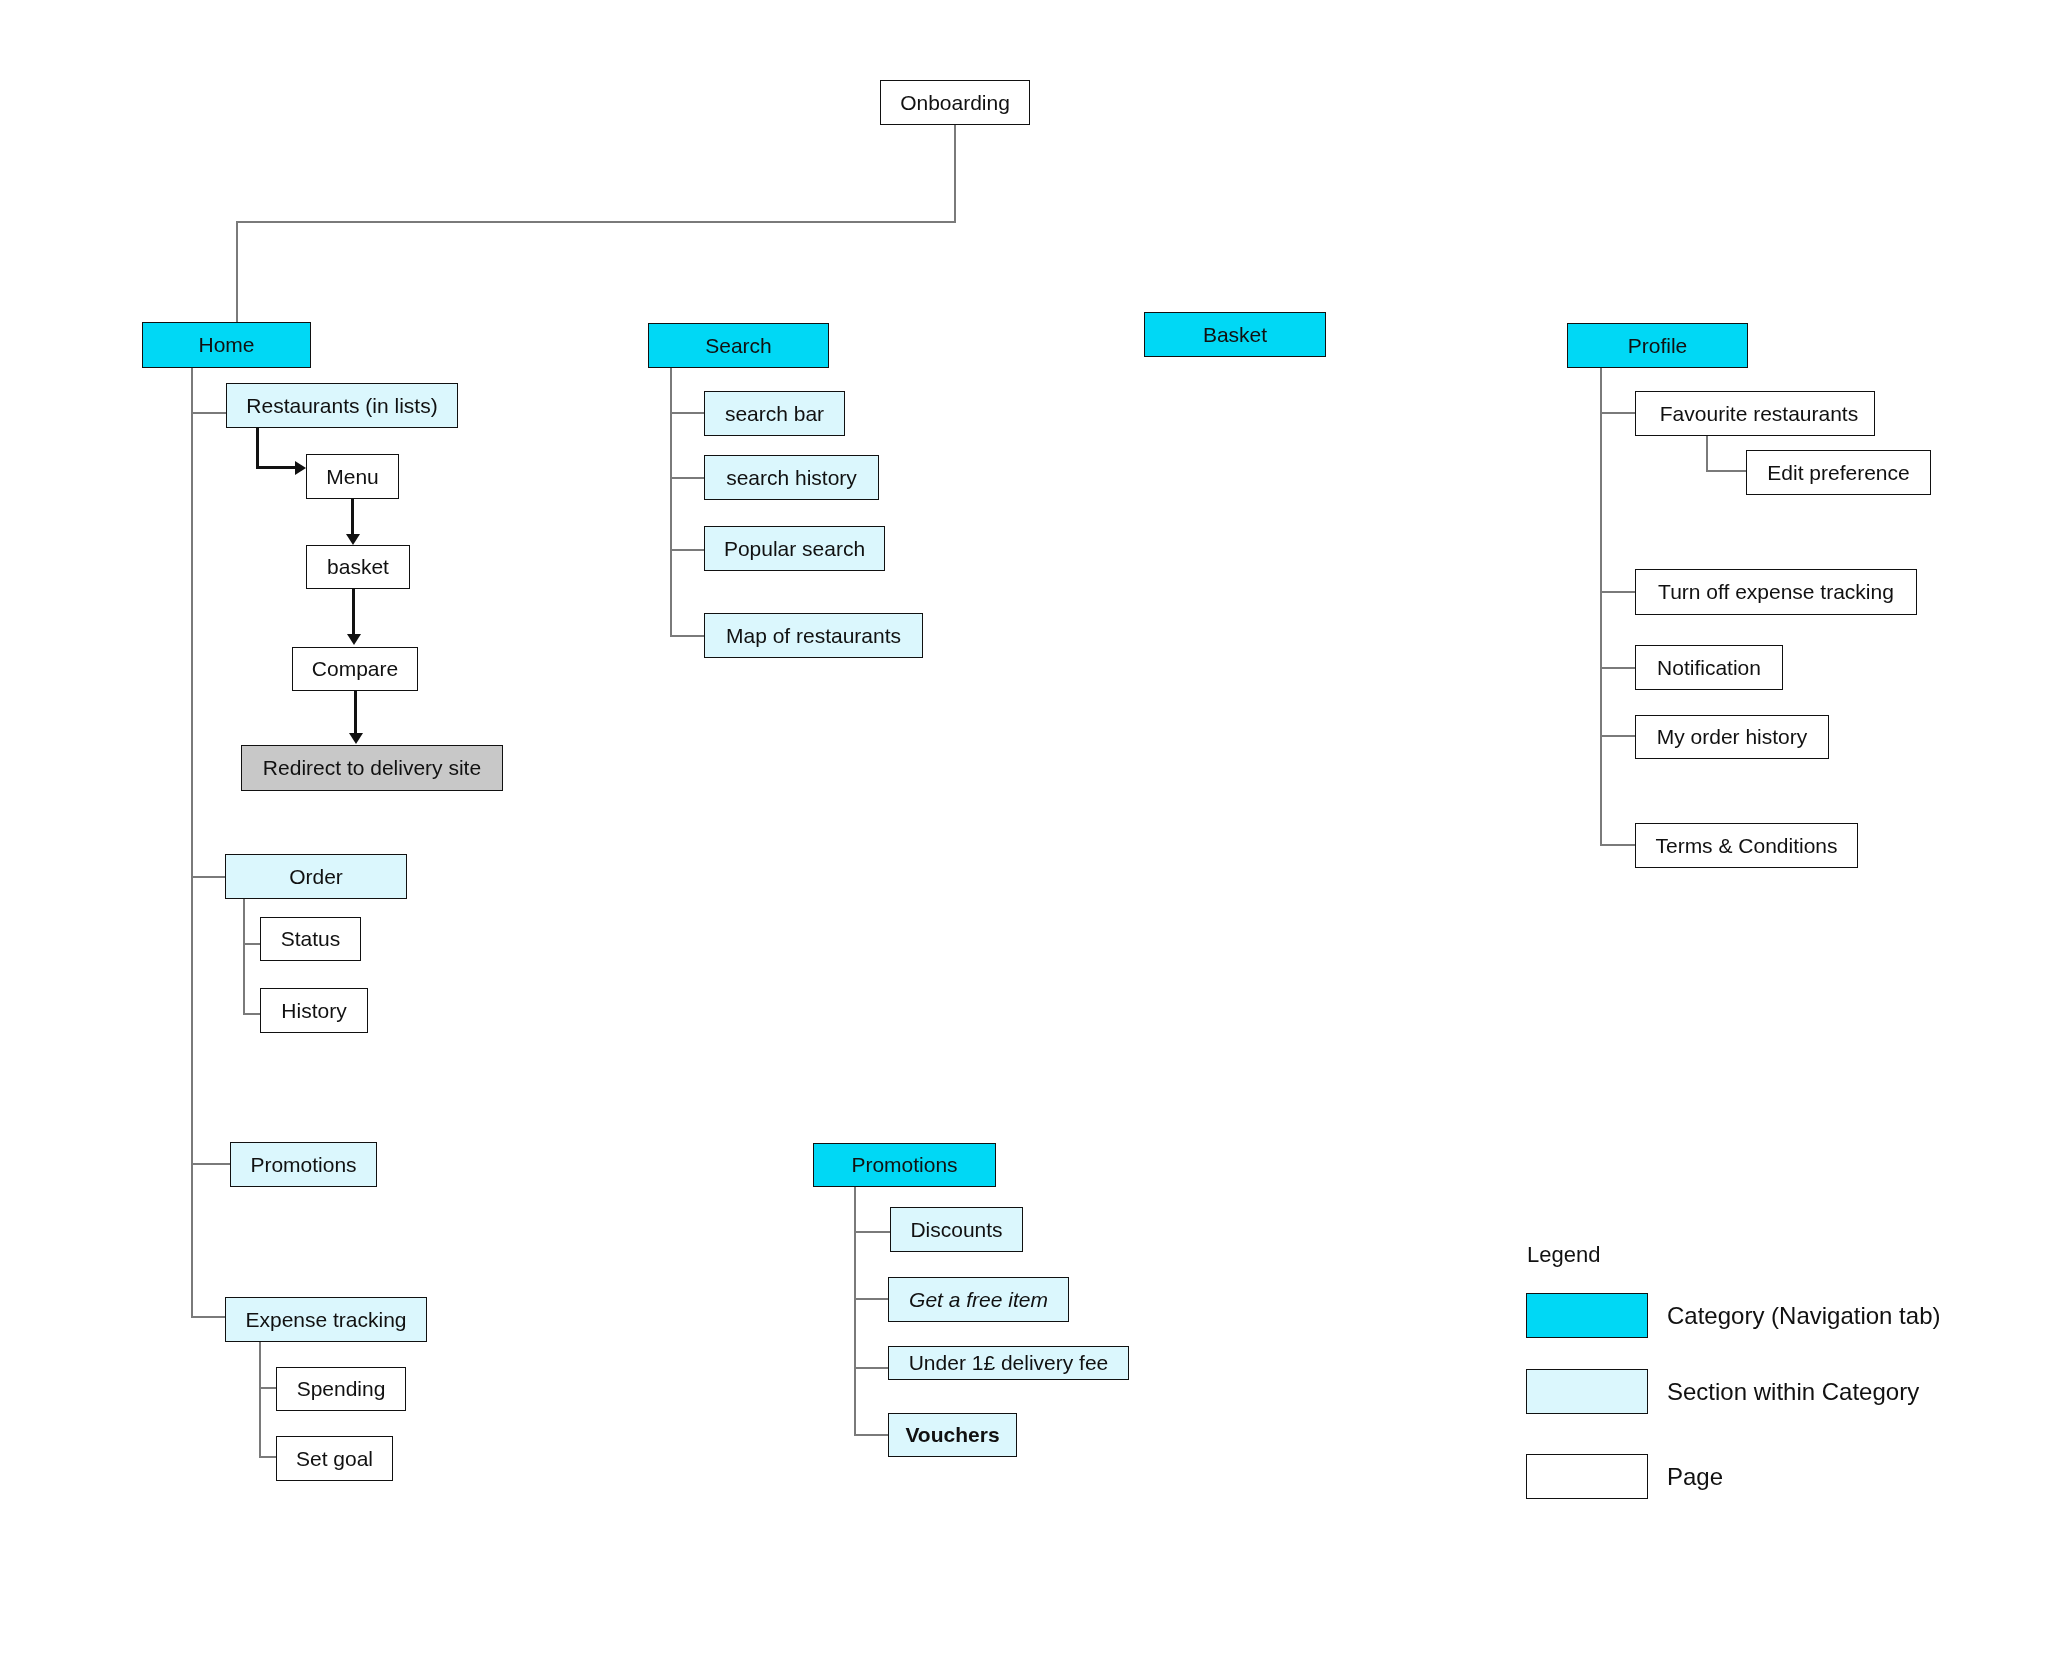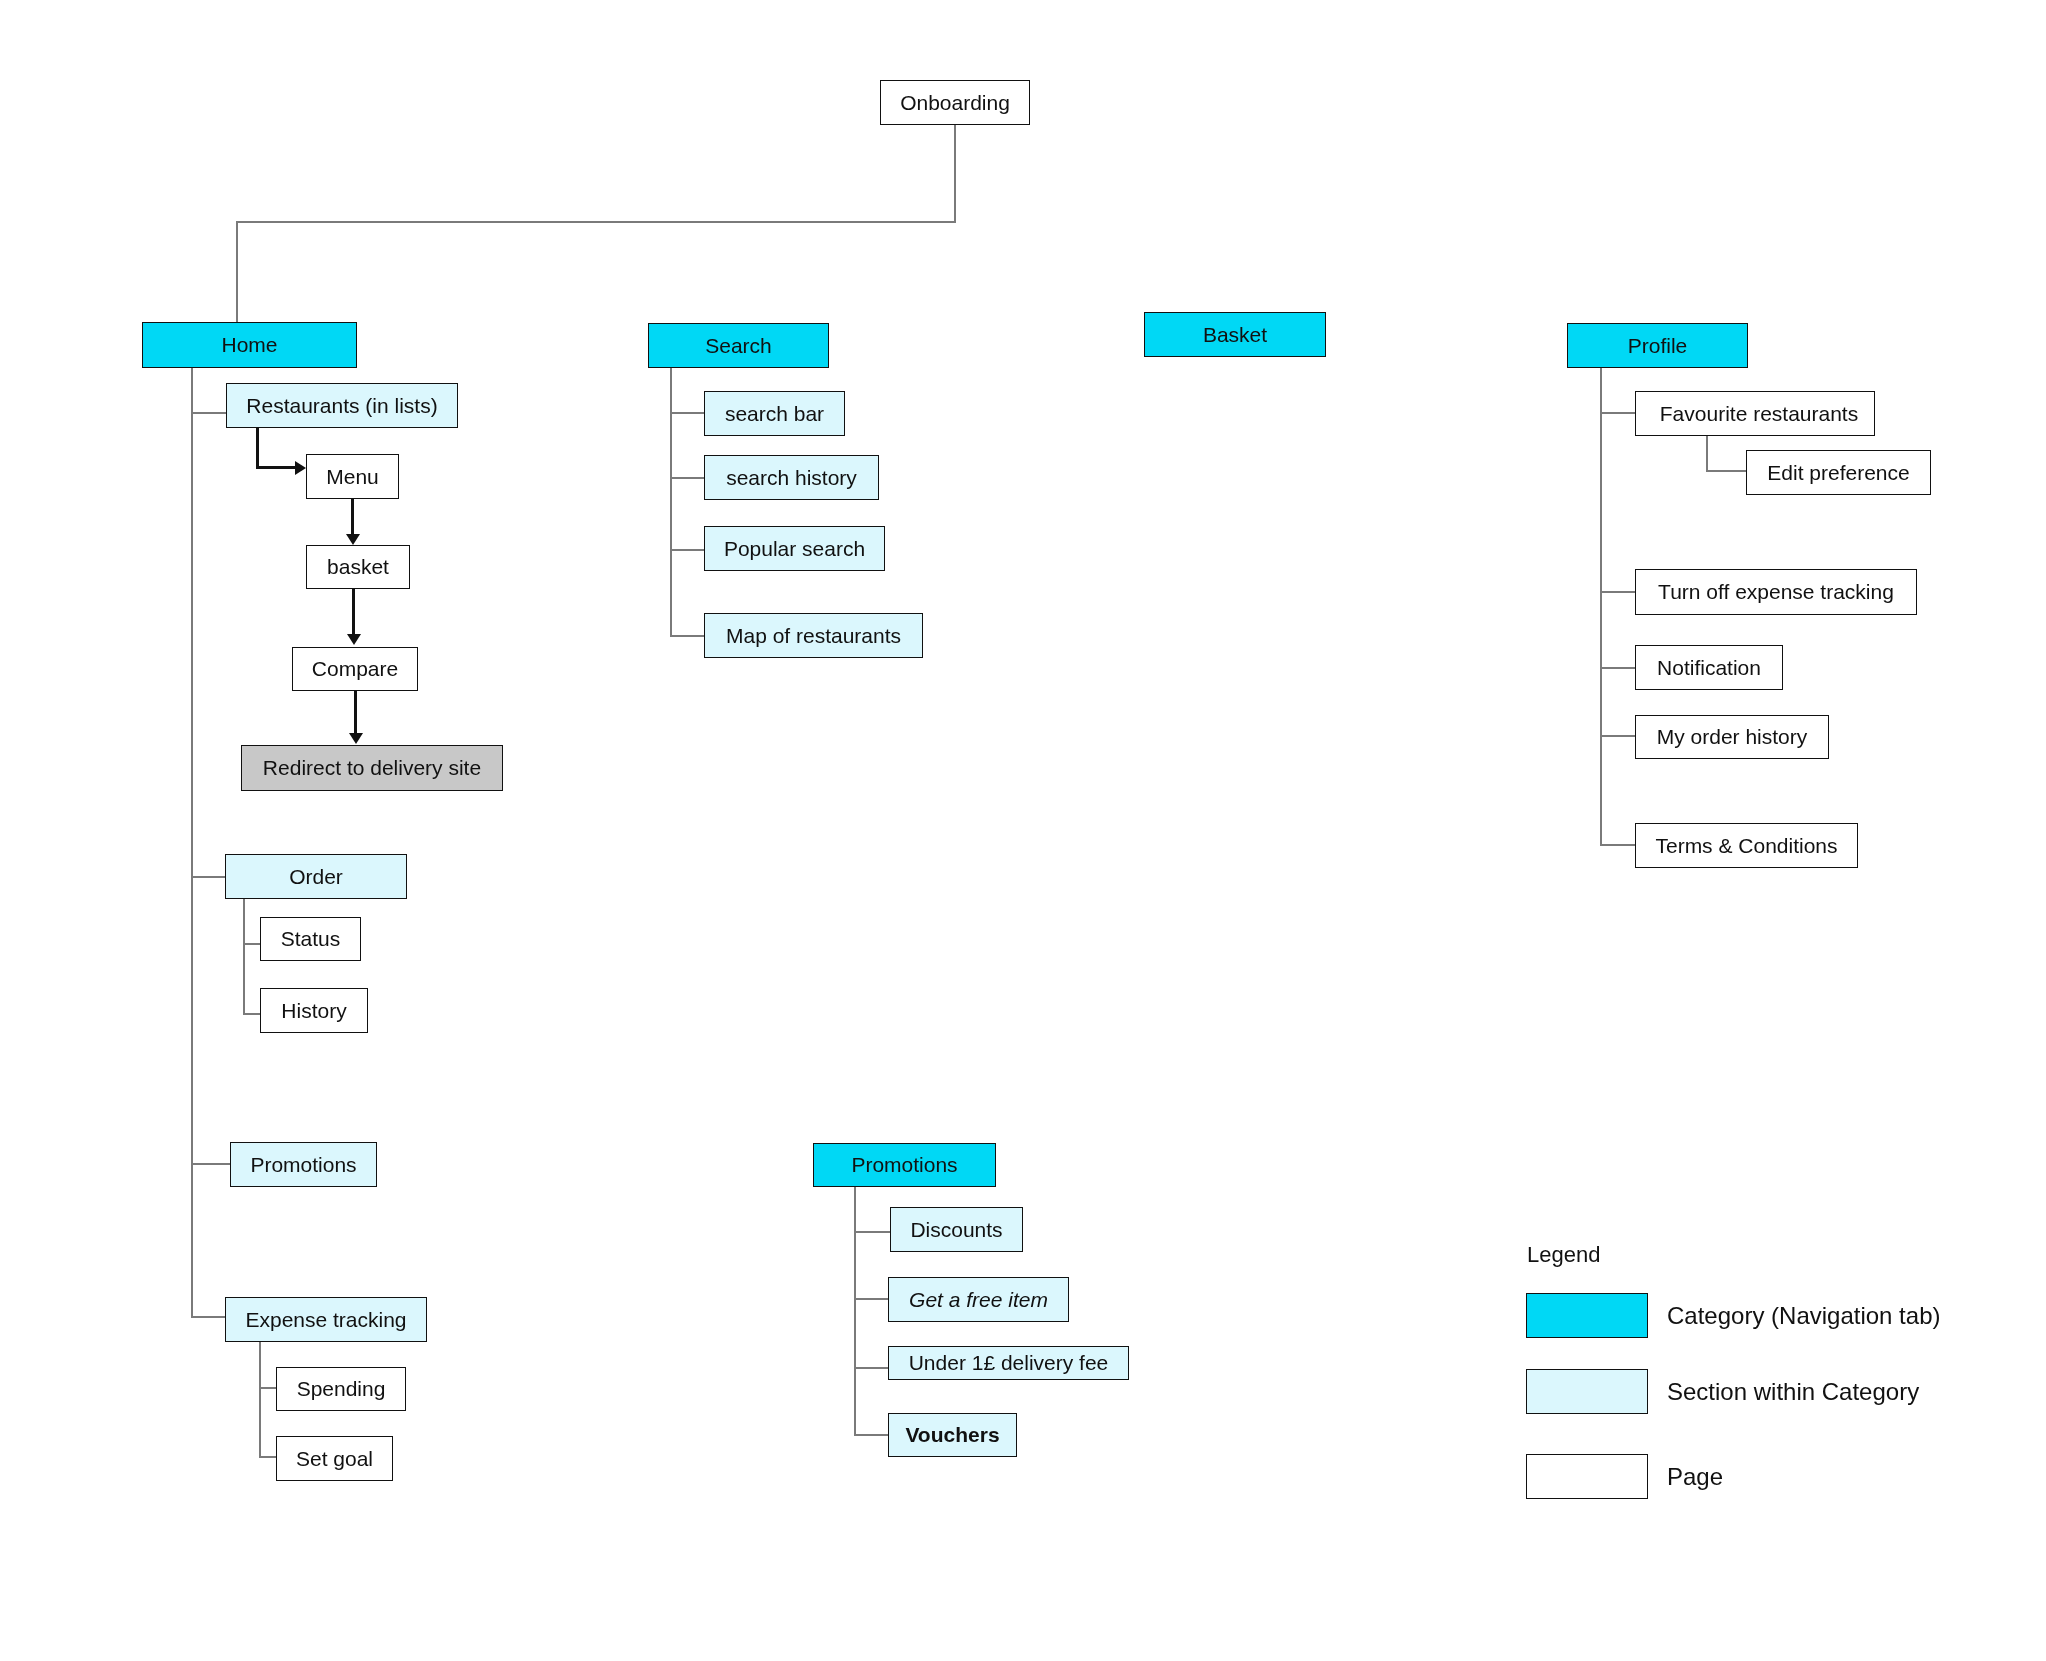--- a/index.html
+++ b/index.html
@@ -97,21 +97,21 @@
   <div class="head-down" style="left:346px;top:534px;"></div>
 
   <div class="aline av" style="left:352px;top:589px;height:47px;"></div>
   <div class="head-down" style="left:347px;top:634px;"></div>
 
   <div class="aline av" style="left:354px;top:691px;height:44px;"></div>
   <div class="head-down" style="left:349px;top:733px;"></div>
 
   <div class="box page" style="left:880px;top:80px;width:150px;height:45px;">Onboarding</div>
 
-  <div class="box cat" style="left:142px;top:322px;width:215px;height:46px;">Home</div>
+  <div class="box cat" style="left:142px;top:322px;width:169px;height:46px;">Home</div>
   <div class="box sec" style="left:226px;top:383px;width:232px;height:45px;">Restaurants (in lists)</div>
   <div class="box page" style="left:306px;top:454px;width:93px;height:45px;">Menu</div>
   <div class="box page" style="left:306px;top:545px;width:104px;height:44px;">basket</div>
   <div class="box page" style="left:292px;top:647px;width:126px;height:44px;">Compare</div>
   <div class="box ext" style="left:241px;top:745px;width:262px;height:46px;">Redirect to delivery site</div>
   <div class="box sec" style="left:225px;top:854px;width:182px;height:45px;">Order</div>
   <div class="box page" style="left:260px;top:917px;width:101px;height:44px;">Status</div>
   <div class="box page" style="left:260px;top:988px;width:108px;height:45px;">History</div>
   <div class="box sec" style="left:230px;top:1142px;width:147px;height:45px;">Promotions</div>
   <div class="box sec" style="left:225px;top:1297px;width:202px;height:45px;">Expense tracking</div>

